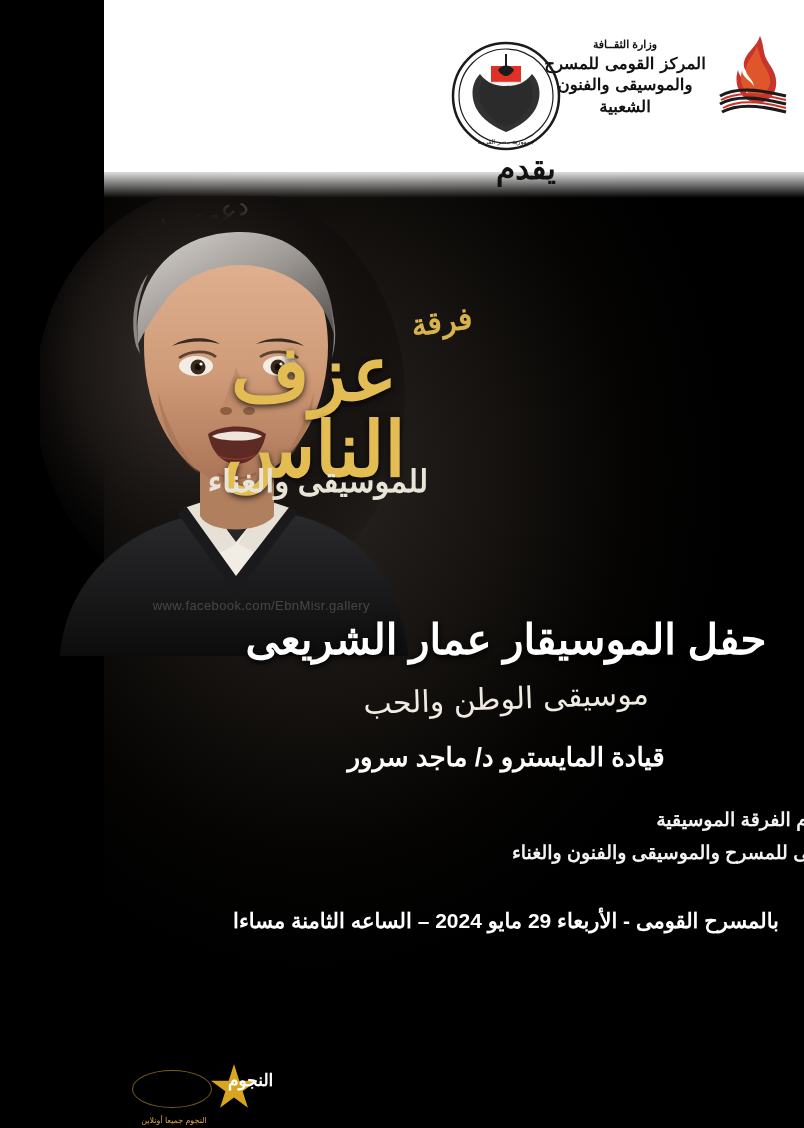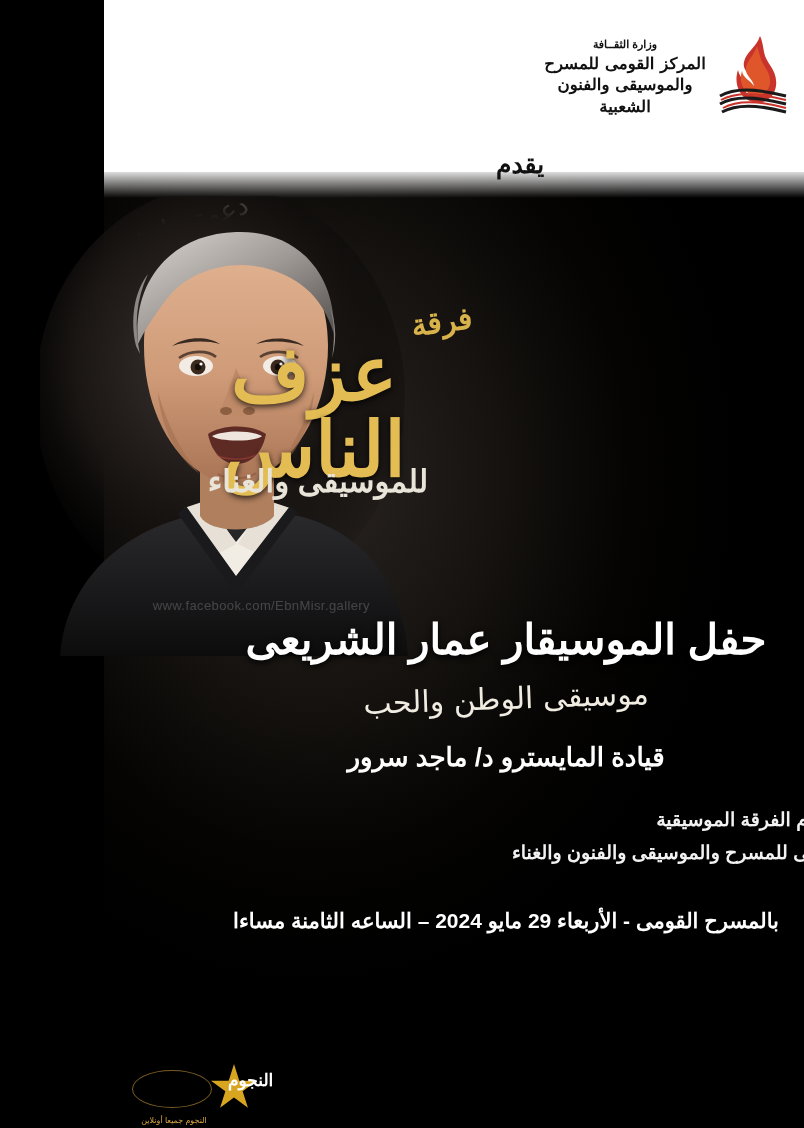--- a/index.html
+++ b/index.html
@@ -46,21 +46,21 @@
     line-height: 1.35;
     transform: scaleX(1.04);
   }
   .flame-logo { width: 74px; height: 86px; position: relative; }
 
   
   #logo-eagle { top: 40px; left: 346px; width: 112px; }
   #logo-eagle svg { display: block; margin: 0 auto; }
   #presents {
     position: absolute; top: 150px; left: 392px;
-    font-size: 25px; font-weight: bold; color: #111;
+    font-size: 31px; font-weight: bold; color: #111;
     letter-spacing: 0;
   }
 
   
   #logo-culture-sector { top: 30px; left: 614px; width: 176px; }
   #logo-culture-sector .mark {
     width: 88px; height: 88px; margin: 0 auto 8px;
     border: 6px solid #b9453f; position: relative; background: #fff;
   }
   #logo-culture-sector .mark i {
@@ -221,20 +221,36 @@
           <path d="M6 78 C20 70 40 70 70 78"></path>
         </g>
         <g fill="none" stroke="#c8342b" stroke-width="2">
           <path d="M5 66 C19 58 39 58 70 66"></path>
           <path d="M7 74 C21 66 41 66 70 74"></path>
         </g>
       </svg>
     </div>
   </div>
 
+  <div class="logo-block" id="logo-eagle">
+    <svg width="112" height="112" viewBox="0 0 112 112">
+      <circle cx="56" cy="56" r="53" fill="none" stroke="#1b1b1b" stroke-width="2.5"></circle>
+      <circle cx="56" cy="56" r="47" fill="none" stroke="#1b1b1b" stroke-width="1.2"></circle>
+      <path d="M56 14 L56 30" stroke="#1b1b1b" stroke-width="2"></path>
+      <g>
+        <rect x="41" y="26" width="30" height="16" fill="#e03127"></rect>
+        <rect x="41" y="42" width="30" height="15" fill="#f3f3f3" stroke="#bbb" stroke-width=".6"></rect>
+        <rect x="41" y="57" width="30" height="16" fill="#161616"></rect>
+      </g>
+      <path d="M30 34 C22 42 20 56 26 68 C32 80 46 88 56 92 C66 88 80 80 86 68 C92 56 90 42 82 34 C74 44 66 46 56 46 C46 46 38 44 30 34 Z" fill="#1f1f1f" opacity=".92"></path>
+      <path d="M56 46 C48 48 40 46 33 39 C28 48 28 60 34 69 C40 78 49 84 56 87 C63 84 72 78 78 69 C84 60 84 48 79 39 C72 46 64 48 56 46 Z" fill="#2b2b2b"></path>
+      <path d="M48 30 C52 24 60 24 64 30 C62 34 58 36 56 36 C54 36 50 34 48 30 Z" fill="#1b1b1b"></path>
+      <text x="56" y="104" font-family="DejaVu Sans, sans-serif" font-size="6.5" fill="#1b1b1b" text-anchor="middle">جمهورية مصر العربية</text>
+    </svg>
+  </div>
 
   <div id="presents">يقدم</div>
 
 
   <div id="open-invitation">دعوة عامة</div>
 
   <div id="portrait">
     <svg width="380" height="460" viewBox="0 0 380 460">
       <defs>
         <radialGradient id="halo" cx="45%" cy="42%" r="62%">

